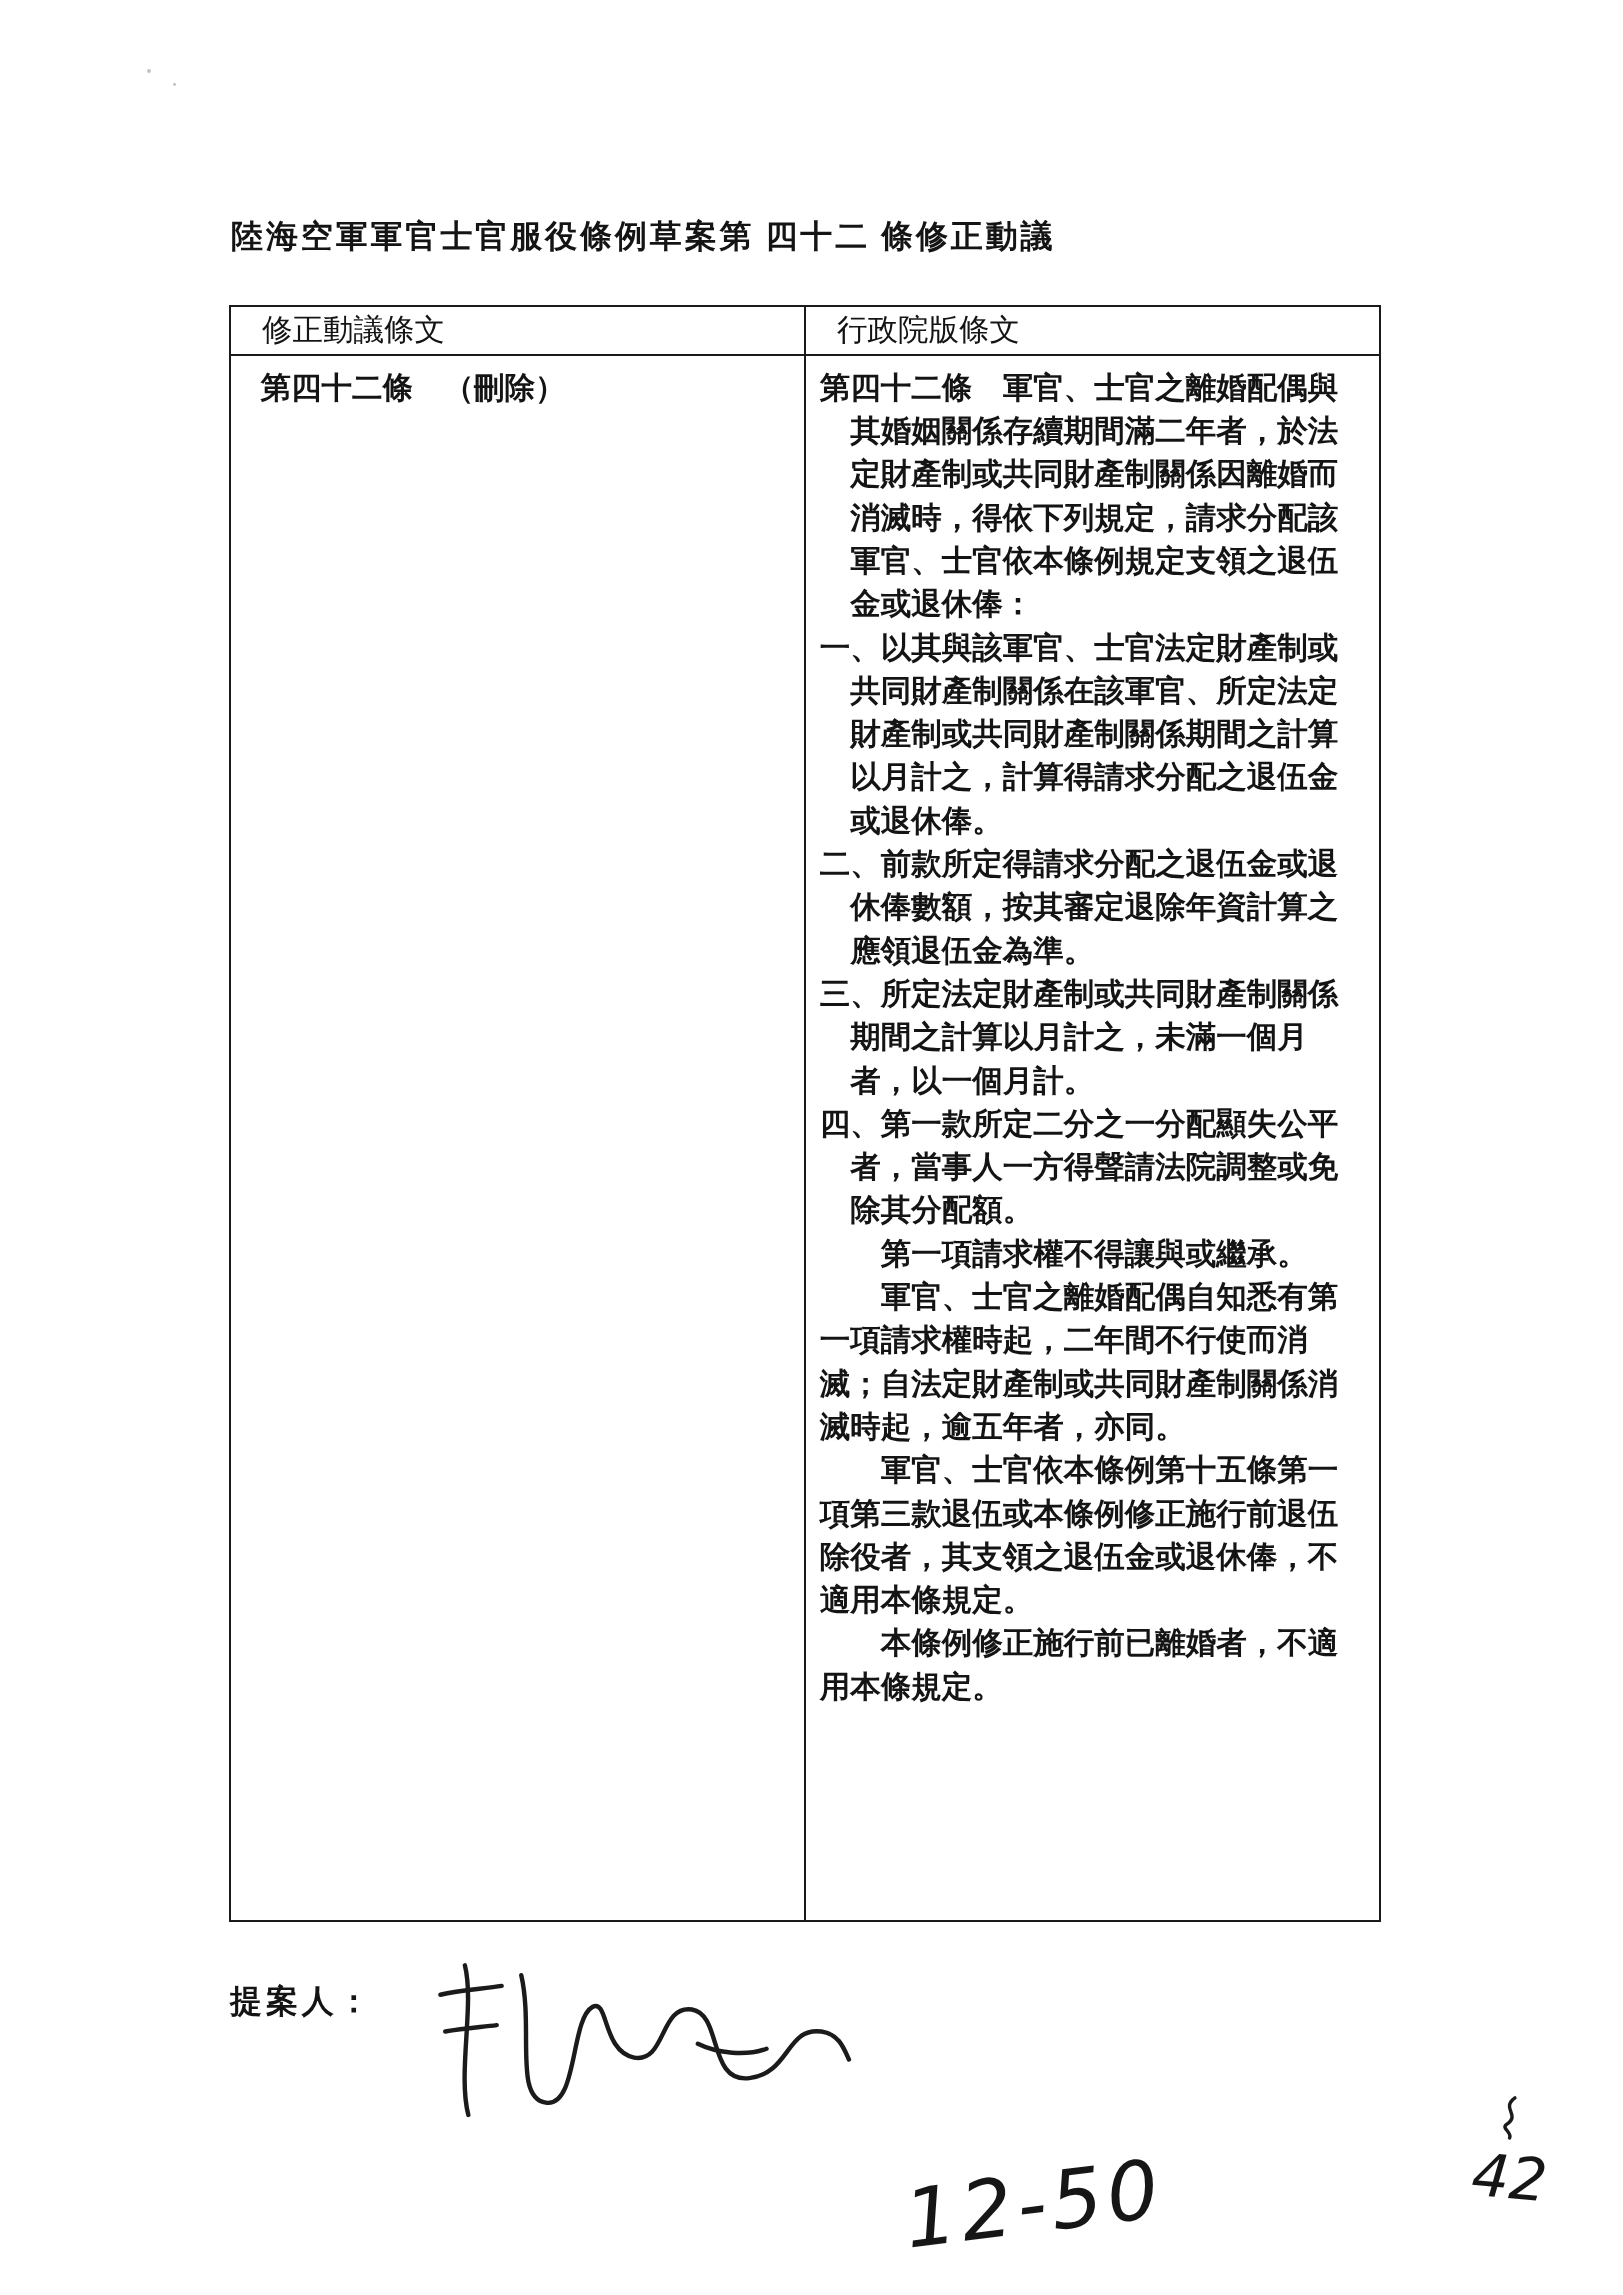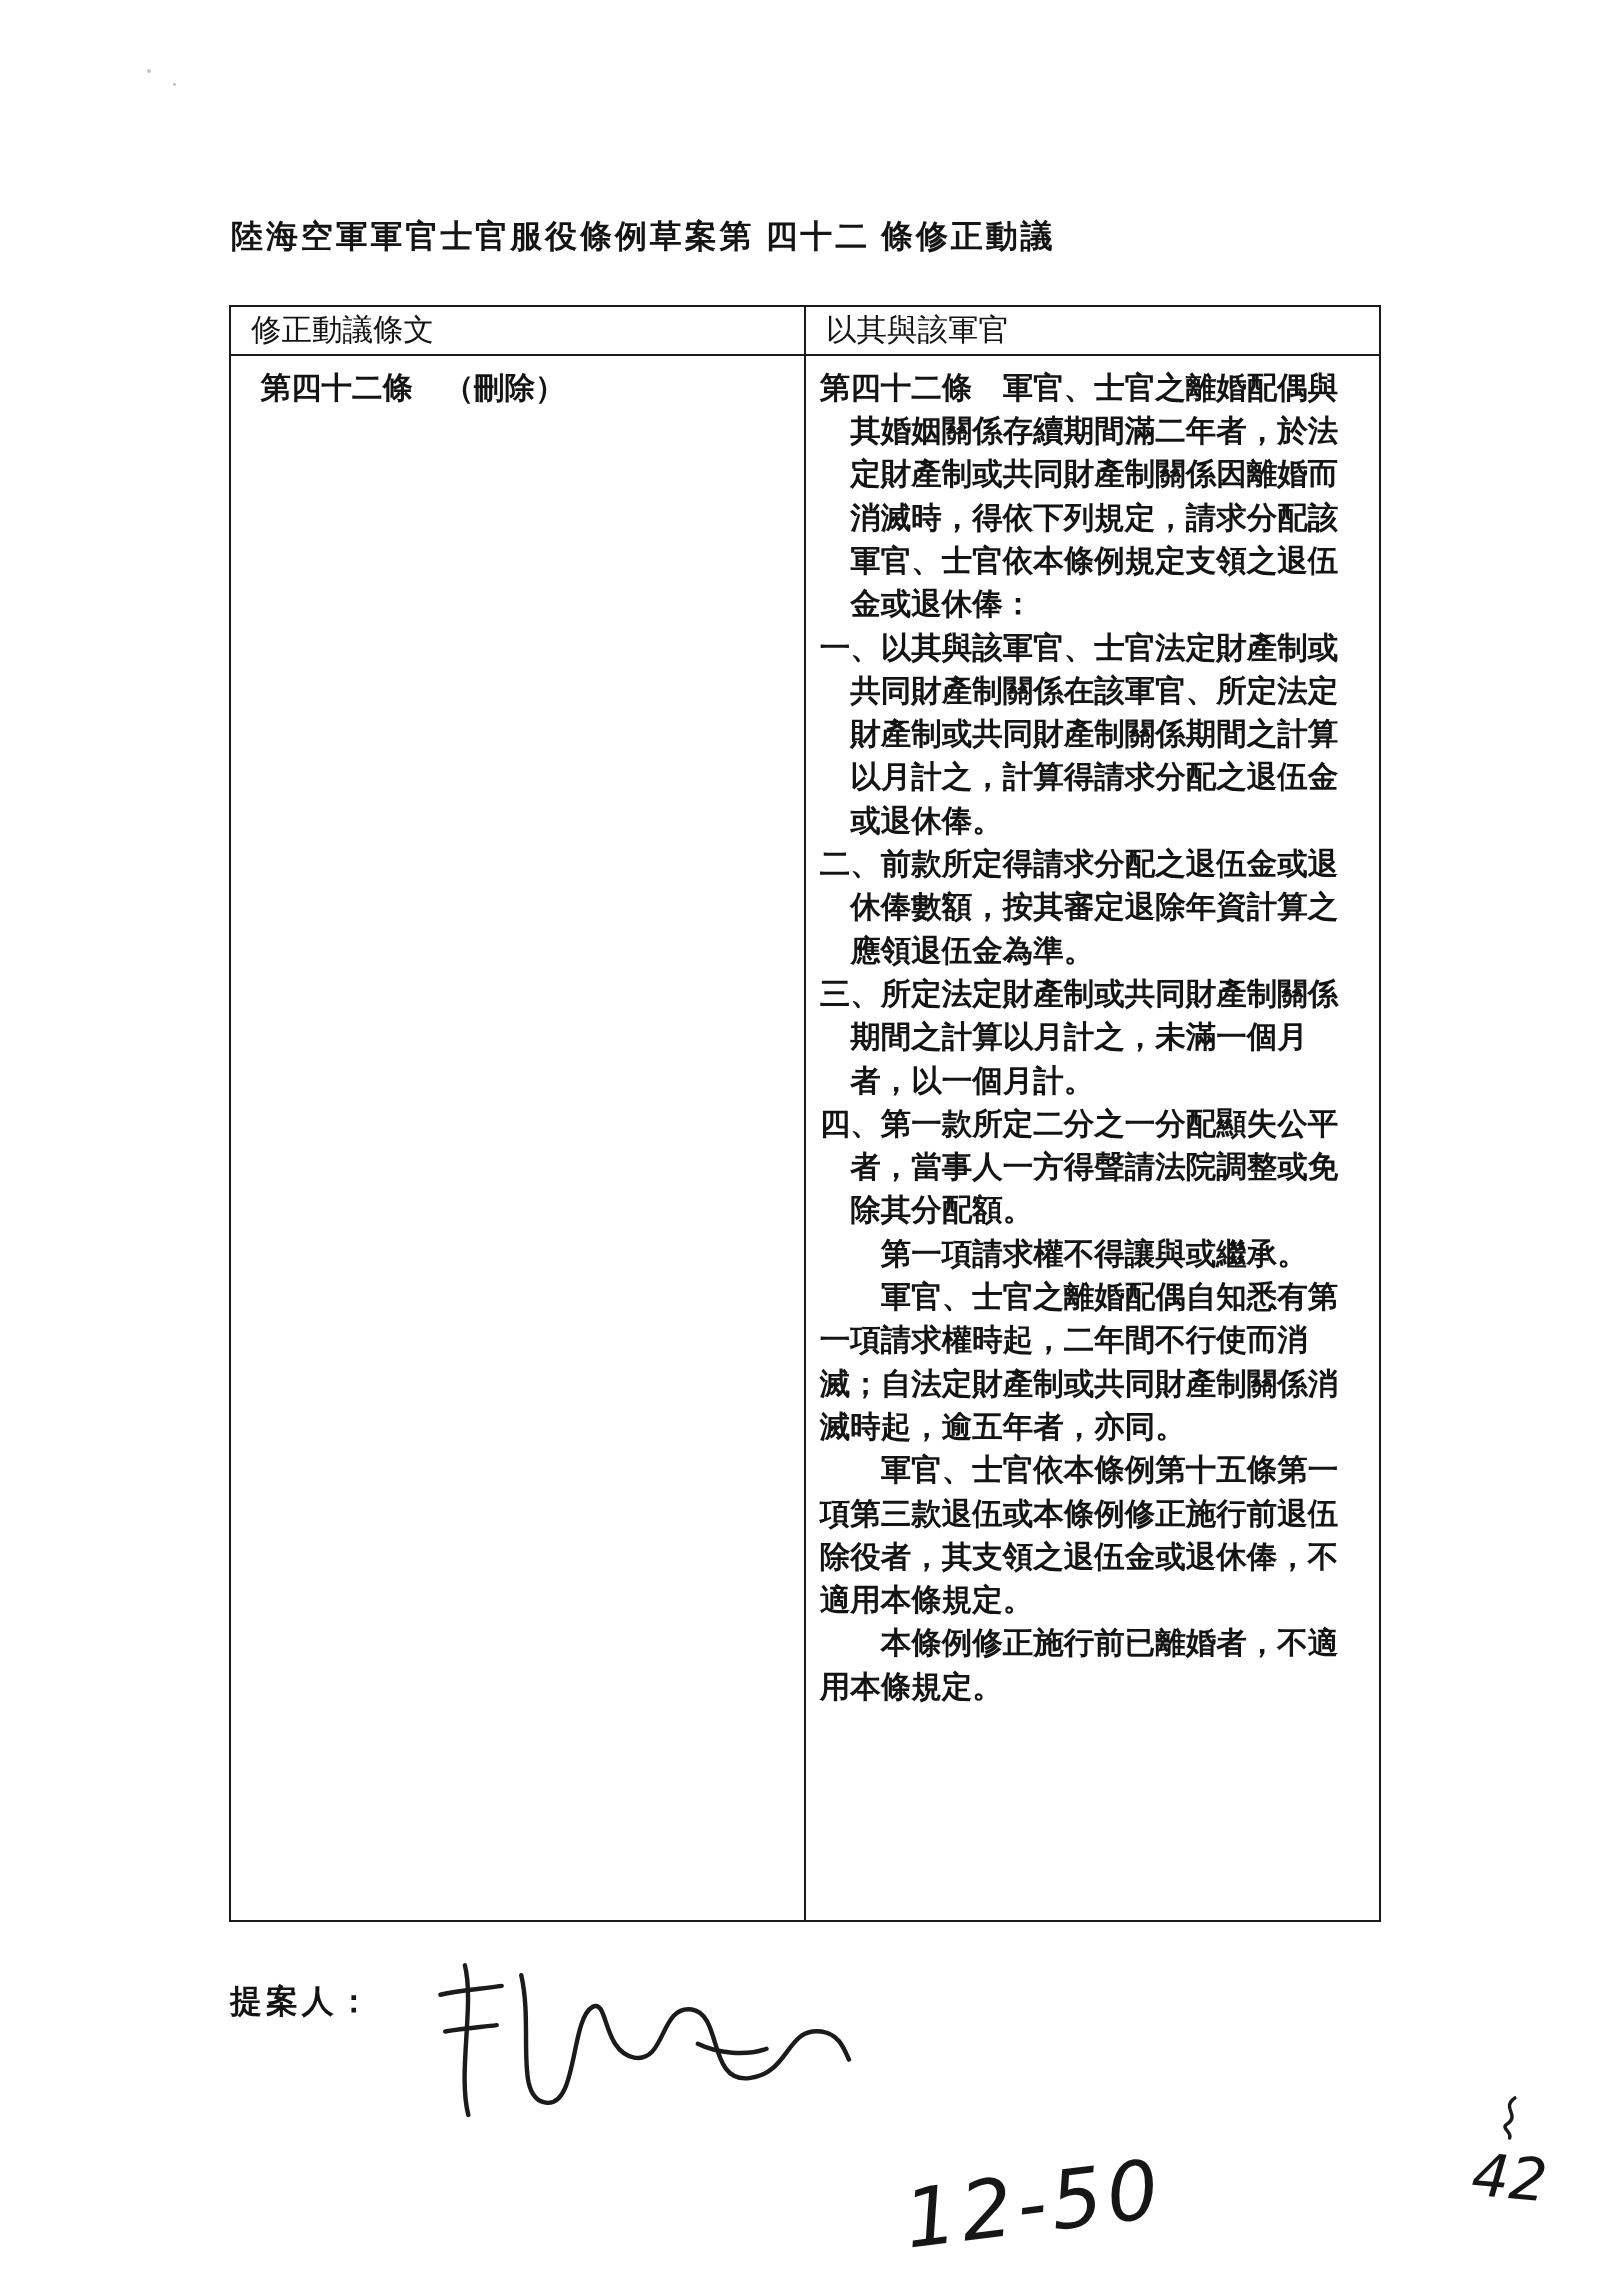--- a/index.html
+++ b/index.html
@@ -46,21 +46,21 @@
       border: 2px solid #1a1a1a;
       display: grid;
       grid-template-columns: 575px 1fr;
       grid-template-rows: 49px 1fr;
       box-sizing: border-box;
       background: #fff;
     }
     .th {
       font-size: 30.5px;
       line-height: 47px;
-      padding: 0 20px;
+      padding: 0 31px;
       border-bottom: 2px solid #1a1a1a;
       box-sizing: border-box;
       white-space: nowrap;
       overflow: hidden;
     }
     .th-left { border-right: 2px solid #1a1a1a; }
     .td {
       box-sizing: border-box;
       padding: 10.8px 13.8px;
       font-size: 30.5px;
@@ -121,21 +121,21 @@
 </head>
 <body>
 
 <div class="speck speck1"></div>
 <div class="speck speck2"></div>
 
 <div class="doc-title">陸海空軍軍官士官服役條例草案第 四十二 條修正動議</div>
 
 <div class="doc-table">
   <div class="th th-left">修正動議條文</div>
-  <div class="th">以其與該軍官</div>
+  <div class="th">行政院版條文</div>
 
   <div class="td td-left">
     <div class="para">第四十二條　（刪除）</div>
   </div>
 
   <div class="td">
     <div class="para hang">第四十二條　軍官、士官之離婚配偶與其婚姻關係存續期間滿二年者，於法定財產制或共同財產制關係因離婚而消滅時，得依下列規定，請求分配該軍官、士官依本條例規定支領之退伍金或退休俸：</div>
     <div class="para hang">一、以其與該軍官、士官法定財產制或共同財產制關係在該軍官、所定法定財產制或共同財產制關係期間之計算以月計之，計算得請求分配之退伍金或退休俸。</div>
     <div class="para hang">二、前款所定得請求分配之退伍金或退休俸數額，按其審定退除年資計算之應領退伍金為準。</div>
     <div class="para hang">三、所定法定財產制或共同財產制關係期間之計算以月計之，未滿一個月者，以一個月計。</div>

